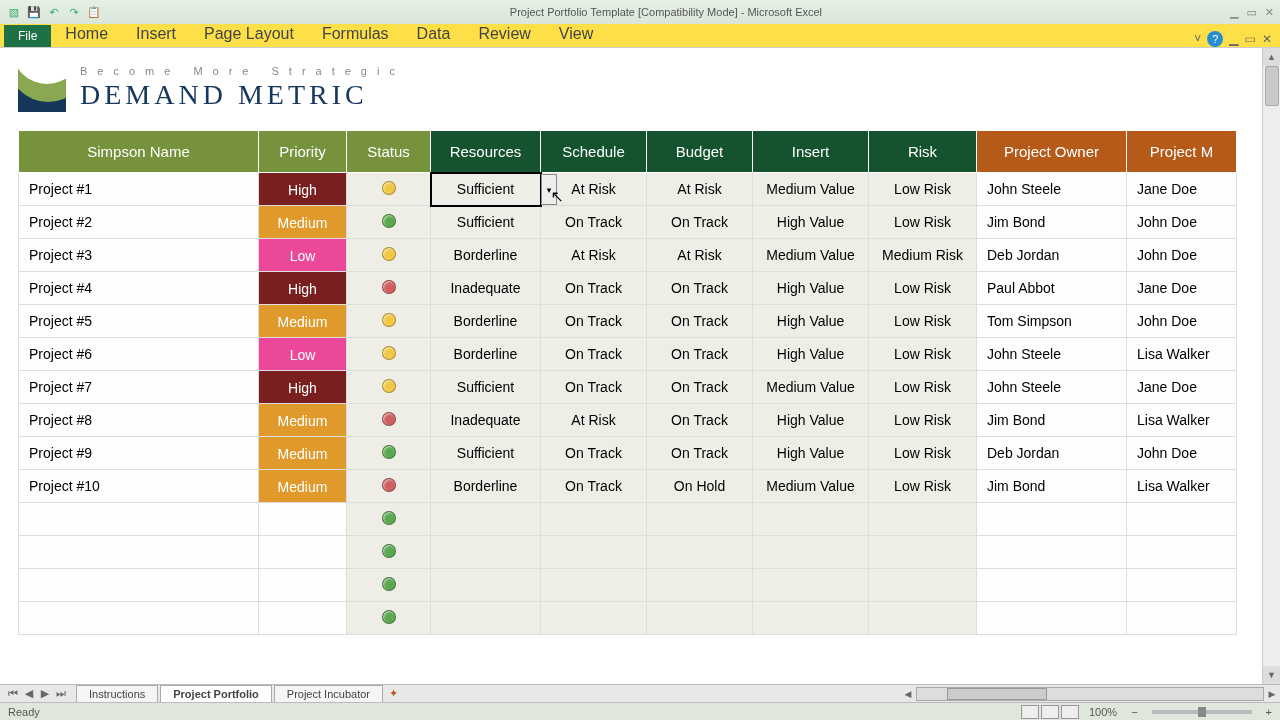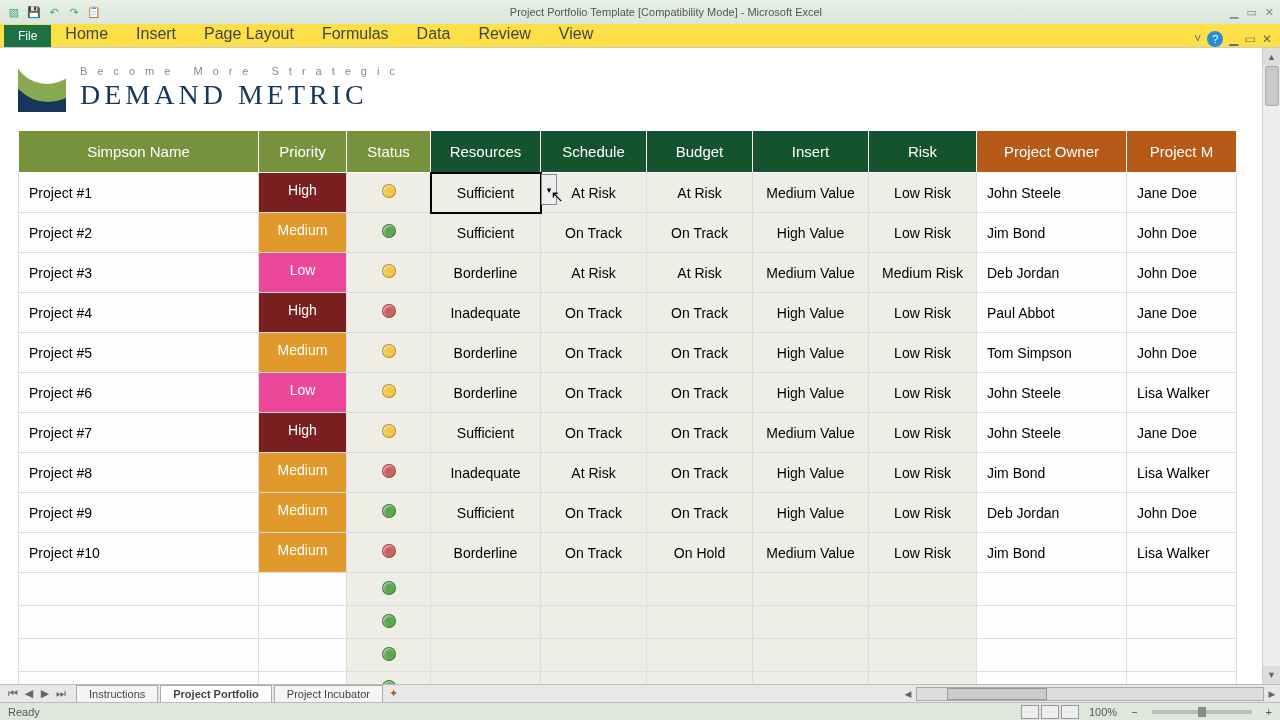--- a/index.html
+++ b/index.html
@@ -42,21 +42,21 @@
 .tbl th { color:#fff; padding:12px 8px; font-weight:400; font-size:15px; border:1px solid #fff; }
 .tbl th.olive { background:#76923c; }
 .tbl th.navy { background:#14532d; }
 .tbl th.rust { background:#b55a18; }
 .tbl td { border:1px solid #ddd; padding:6px 10px; height:33px; background:#fdfdfd; }
 .tbl td.name { text-align:left; width:240px; }
 .tbl td.prio { padding:0; text-align:center; width:88px; }
 .tbl td.stat { text-align:center; width:84px; background:#efeee6; }
 .tbl td.val { text-align:center; background:#efeee6; }
 .tbl td.own { text-align:left; }
-.pill { display:block; height:39px; line-height:34px; color:#fff; }
+.pill { display:block; height:32px; line-height:34px; color:#fff; }
 .pill.High { background:#7a1f1f; }
 .pill.Medium { background:#e09a2b; }
 .pill.Low { background:#ec4899; }
 .dot { width:14px; height:14px; border-radius:50%; display:inline-block; border:1px solid rgba(0,0,0,.3); box-shadow:inset 1px 1px 2px rgba(255,255,255,.6); }
 .dot.yellow { background:#f2c744; }
 .dot.green { background:#5aa84f; }
 .dot.red { background:#d06060; }
 
 
 .sel { position:relative; outline:2px solid #000; outline-offset:-1px; }

